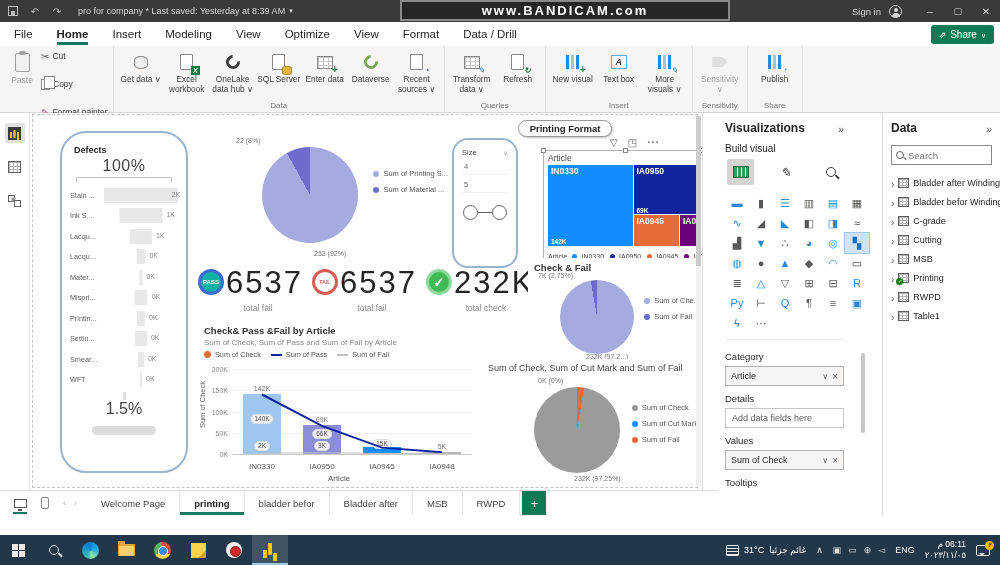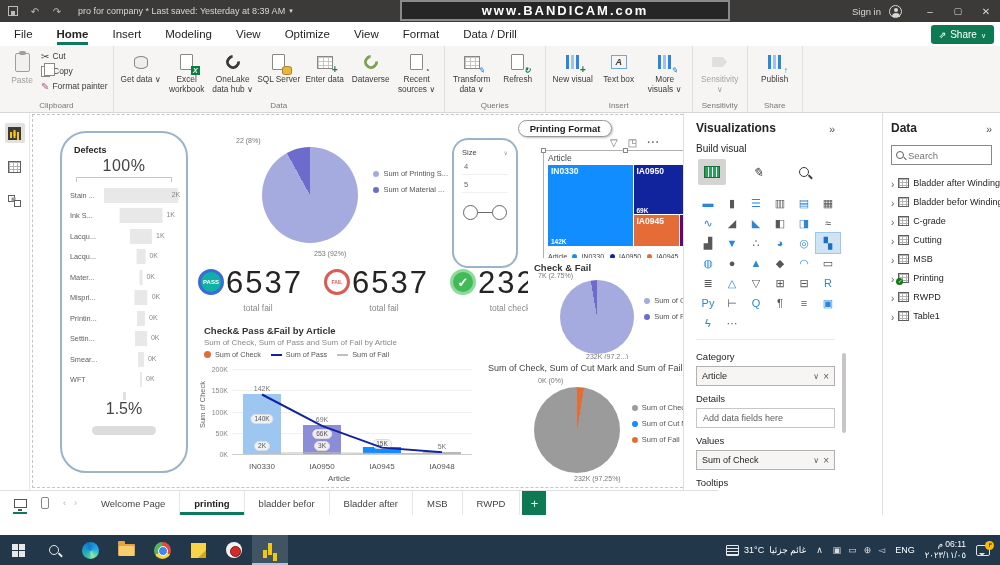--- a/index.html
+++ b/index.html
@@ -51,21 +51,21 @@
 .b-x::after,.b-cyl::after,.b-clock::after,.b-refresh::after,.b-plus::after,.b-pencil::after,.b-bolt::after,.b-up::after{position:absolute;right:-3px;bottom:-3px;font-size:8px;line-height:1}
 .b-x::after{content:"X";background:#107c41;color:#fff;font-size:7px;font-weight:bold;padding:1px 2px}
 .b-cyl::after{content:"";width:8px;height:7px;background:#e8b63d;border:1px solid #a8862d;border-radius:4px/2.5px}
 .b-clock::after{content:"◔";color:#2b579a}
 .b-refresh::after{content:"↻";color:#107c41;font-weight:bold}
 .b-plus::after{content:"+";color:#107c41;font-weight:bold;font-size:10px}
 .b-pencil::after{content:"✎";color:#2b88d8}
 .b-bolt::after{content:"ϟ";color:#e8a33d;font-weight:bold}
 .b-up::after{content:"↑";color:#2b88d8;font-weight:bold}
 
-.clip-col{display:flex;flex-direction:column;gap:1px;font-size:8.5px;color:#3b3a39;justify-content:flex-start}
+.clip-col{display:flex;flex-direction:column;gap:14px;font-size:8.5px;color:#3b3a39;justify-content:flex-start}
 .clip-row{display:flex;align-items:center;gap:3px;height:14px}
 .ic-scis::before{content:"✂";font-size:10px;color:#444}
 .ic-copy{position:relative;width:9px;height:11px;border:1px solid #8a8886;background:#fff}
 .ic-copy::after{content:"";position:absolute;left:2px;top:-4px;width:9px;height:11px;border:1px solid #8a8886;background:#fff}
 .ic-brush::before{content:"✎";font-size:10px;color:#b05c8c}
 .ic-clip{width:15px;height:19px;border:1px solid #a19f9d;background:#f1f0ee;border-radius:2px;position:relative}
 .ic-clip::before{content:"";position:absolute;left:3px;top:-3px;width:7px;height:4px;background:#a19f9d;border-radius:2px}
 .paste-btn{width:34px;display:flex;flex-direction:column;align-items:center;gap:3px;font-size:8.5px;color:#a19f9d;padding-top:4px}
 
 .leftnav{position:absolute;left:0;top:113px;width:30px;height:402px;background:#fff;border-right:1px solid #e8e6e4;display:flex;flex-direction:column;align-items:center;padding-top:10px;gap:14px}
@@ -121,21 +121,21 @@
 .treemap{left:513px;top:37px;width:160px;height:112px;border:1px solid #b3b1af;padding:2px 4px}
 .tm-title{font-size:8.5px;color:#444}
 .tm-area{position:absolute;left:4px;right:4px;top:14px;bottom:15px}
 .tm-tile{position:absolute;overflow:hidden;outline:1px solid #fff}
 .tm-name{position:absolute;left:3px;top:1px;font-size:8.5px;font-weight:bold;color:#fff;white-space:nowrap}
 .tm-val{position:absolute;left:3px;bottom:1px;font-size:6.5px;font-weight:bold;color:#fff}
 .tm-legend{position:absolute;left:4px;right:2px;bottom:1px;display:flex;align-items:center;gap:5px;font-size:7px;color:#444}
 .tm-legend .lg-dot{width:5px;height:5px}
 .handle{position:absolute;width:5px;height:5px;background:#fff;border:1px solid #8a8886}
 
-.kpis{position:absolute;left:166px;top:150px;display:flex;gap:24px}
+.kpis{position:absolute;left:166px;top:150px;display:flex;gap:12px}
 .kpi{position:relative;width:102px;height:58px}
 .kbadge{position:absolute;left:2px;top:6px;width:26px;height:26px;border-radius:50%;display:flex;align-items:center;justify-content:center;font-size:6px;font-weight:bold;color:#fff}
 .kbadge.pass{background:#0fb0a5;border:3px solid #3b6bd6}
 .kbadge.fail{background:#fff;border:3px solid #d95c55;color:#d95c55;font-size:5px}
 .kbadge.check{background:#41bb57;border:3px solid #8fd99c;font-size:13px}
 .kval{position:absolute;left:30px;top:2px;font-size:31px;color:#252423;letter-spacing:2px}
 .klab{position:absolute;left:30px;top:40px;width:64px;text-align:center;font-size:8.5px;color:#8a8886}
 
 .cfpie{left:498px;top:145px;width:174px;height:104px;padding:4px 6px}
 
@@ -162,21 +162,21 @@
 .gpie{left:452px;top:246px;width:220px;height:126px;padding:4px 6px}
 
 .cv-scroll{position:absolute;left:666px;top:3px;width:5px;height:370px;background:#f2f2f2}
 .cv-thumb{position:absolute;left:0;width:5px;top:0;height:150px;background:#cccccc}
 
 .fstrip{position:absolute;left:702px;top:113px;width:16px;height:402px;background:#fff;border-left:1px solid #e1dfdd;display:flex;flex-direction:column;align-items:center;padding-top:6px;gap:8px}
 .fs-exp::before{content:"«";color:#555;font-size:10px}
 .fs-funnel::before{content:"▽";color:#555;font-size:9px}
 .fs-label{writing-mode:vertical-rl;font-size:10.5px;color:#444;letter-spacing:1px}
 
-.vizpane{position:absolute;left:683px;top:113px;width:164px;height:402px;background:#fff;border-left:1px solid #e1dfdd;padding:6px 12px}
+.vizpane{position:absolute;left:702px;top:113px;width:164px;height:402px;background:#fff;border-left:1px solid #e1dfdd;padding:6px 22px}
 .pane-head{display:flex;justify-content:space-between;align-items:center}
 .pane-title{font-size:12px;font-weight:bold;color:#252423}
 .pane-col::before{content:"»";color:#555;font-size:11px}
 .vz-sub{font-size:10px;color:#252423;margin-top:6px}
 .vz-modes{display:flex;align-items:center;gap:18px;margin-top:5px;padding-left:2px}
 .vz-mode{width:28px;height:26px;display:flex;align-items:center;justify-content:center;border-radius:2px}
 .vz-mode.sel{background:#d6d4d2}
 .vm-build{width:16px;height:12px;border:1px solid #17703a;background:repeating-linear-gradient(90deg,#2e9e5b 0 3px,#fff 3px 4px),#2e9e5b}
 .vm-format::before{content:"✎";font-size:13px;color:#3b3a39}
 .vm-mag{width:10px;height:10px;border:1.5px solid #3b3a39;border-radius:50%;position:relative}

